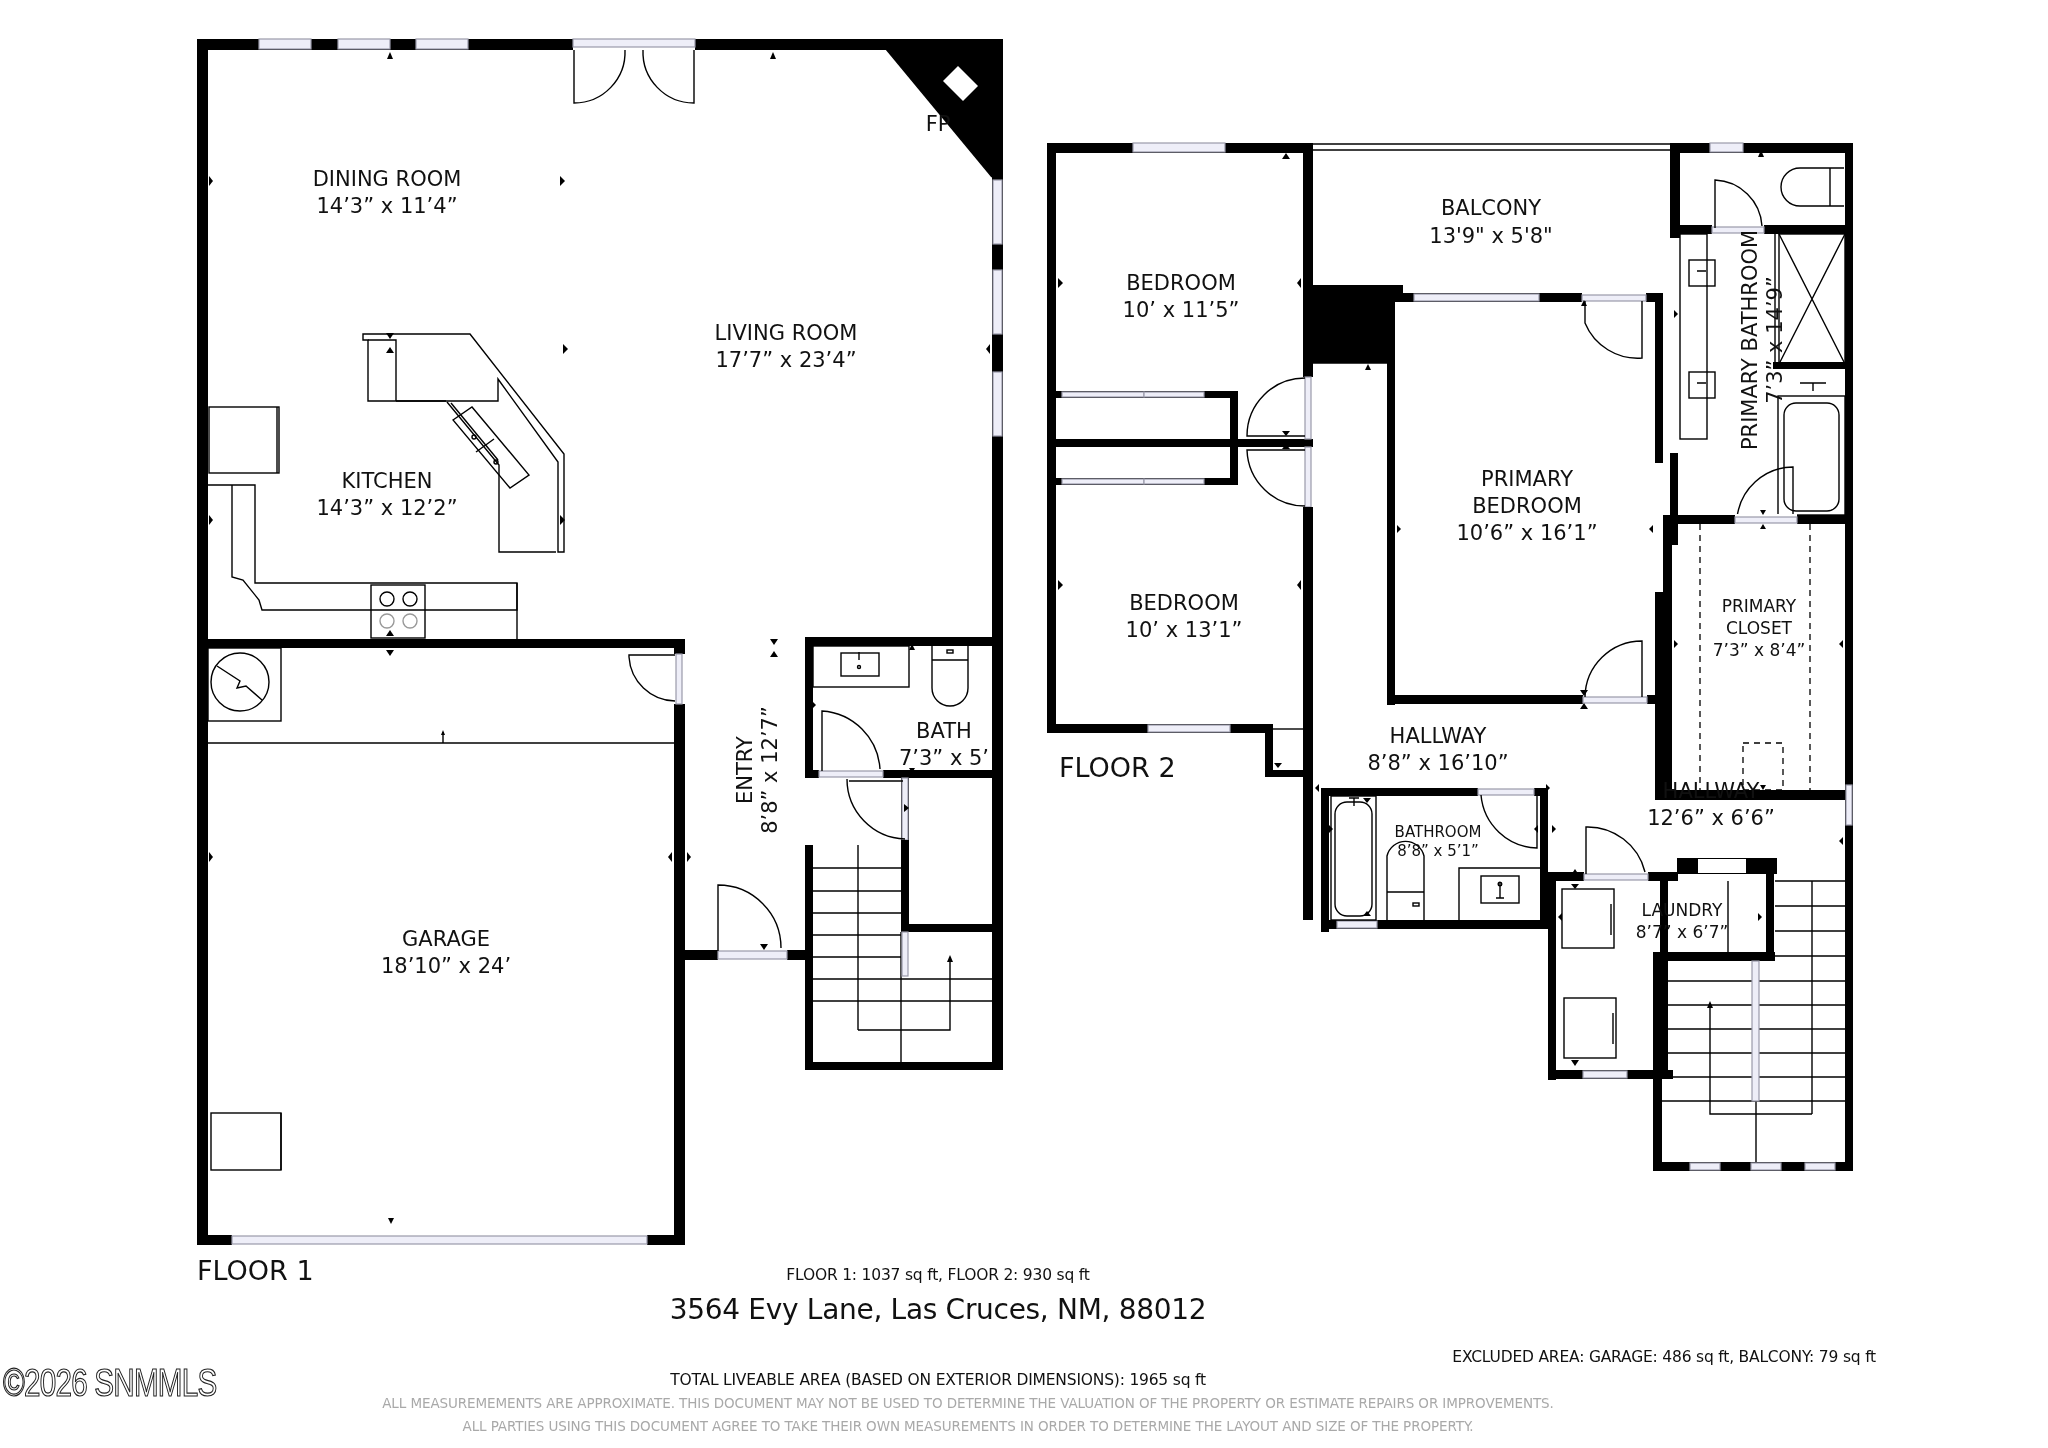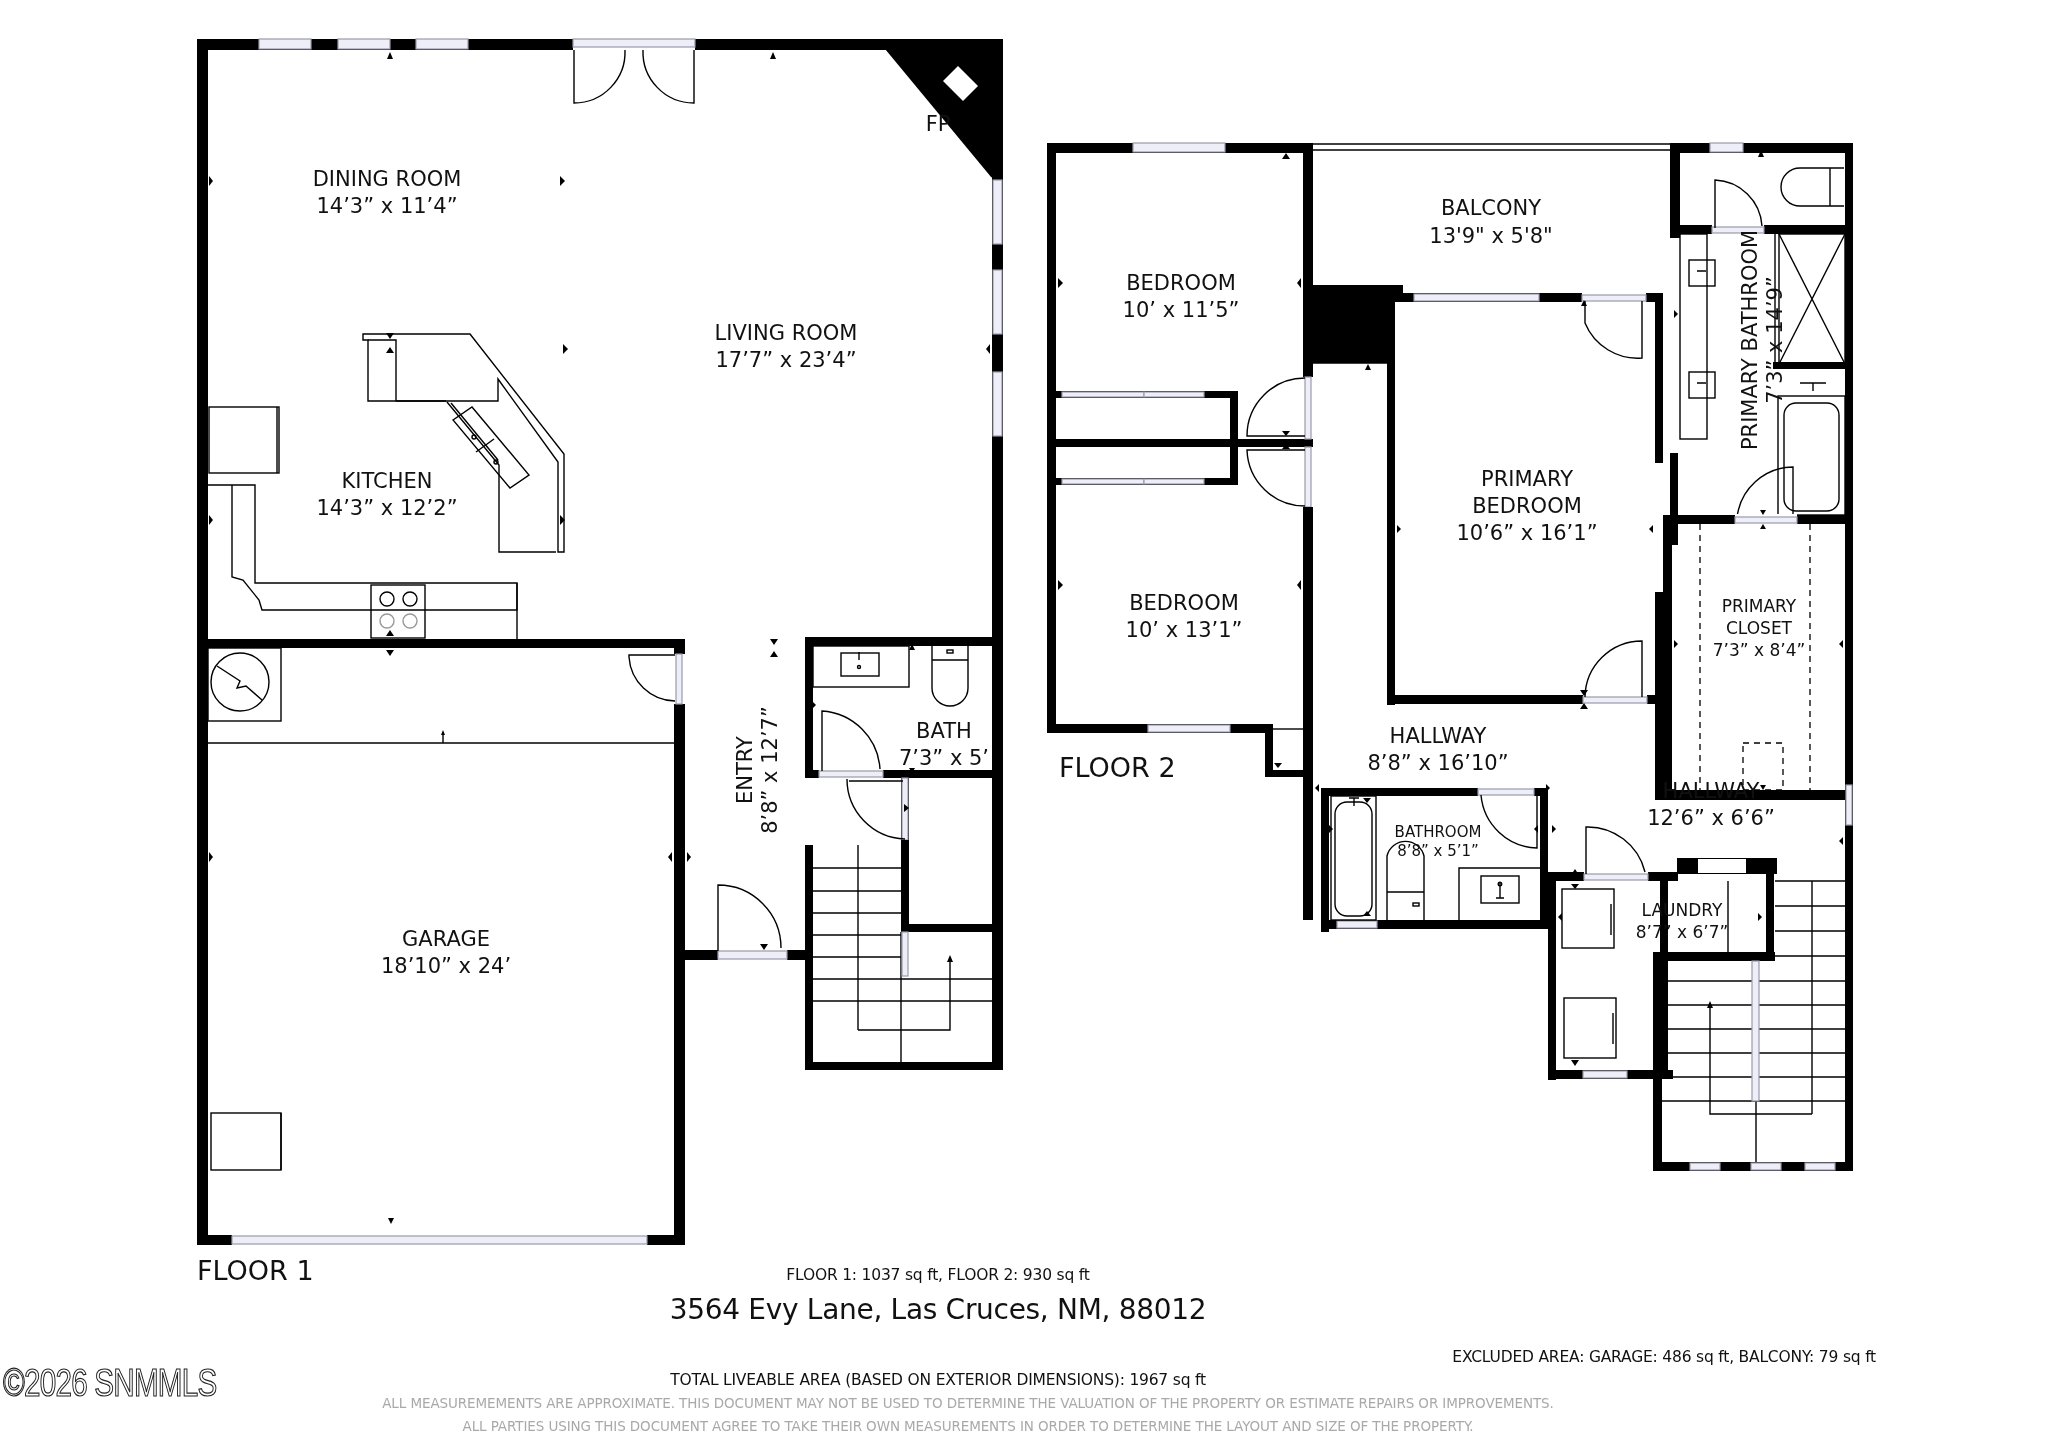--- a/index.html
+++ b/index.html
@@ -389,16 +389,16 @@
       <polygon points="1571,884 1579,884 1575,889"></polygon>
     <polygon points="1562,913 1562,921 1558,917"></polygon>
       <polygon points="1758,913 1758,921 1762,917"></polygon>
     <polygon points="1571,1060 1579,1060 1575,1066"></polygon>
   </g>
 </svg>
 
 <div class="footer addr">3564 Evy Lane, Las Cruces, NM, 88012</div>
 <div class="footer meta m1">FLOOR 1: 1037 sq ft, FLOOR 2: 930 sq ft</div>
 <div class="footer meta m2">EXCLUDED AREA: GARAGE: 486 sq ft, BALCONY: 79 sq ft</div>
-<div class="footer meta m3">TOTAL LIVEABLE AREA (BASED ON EXTERIOR DIMENSIONS): 1967 sq ft</div>
+<div class="footer meta m3">TOTAL LIVEABLE AREA (BASED ON EXTERIOR DIMENSIONS): 1965 sq ft</div>
 <div class="footer disc d1" style="left:30px;">ALL MEASUREMEMENTS ARE APPROXIMATE. THIS DOCUMENT MAY NOT BE USED TO DETERMINE THE VALUATION OF THE PROPERTY OR ESTIMATE REPAIRS OR IMPROVEMENTS.</div>
 <div class="footer disc d2" style="left:30px;">ALL PARTIES USING THIS DOCUMENT AGREE TO TAKE THEIR OWN MEASUREMENTS IN ORDER TO DETERMINE THE LAYOUT AND SIZE OF THE PROPERTY.</div>
 <div class="copyright">©2026 SNMMLS</div>
 
 </body></html>

